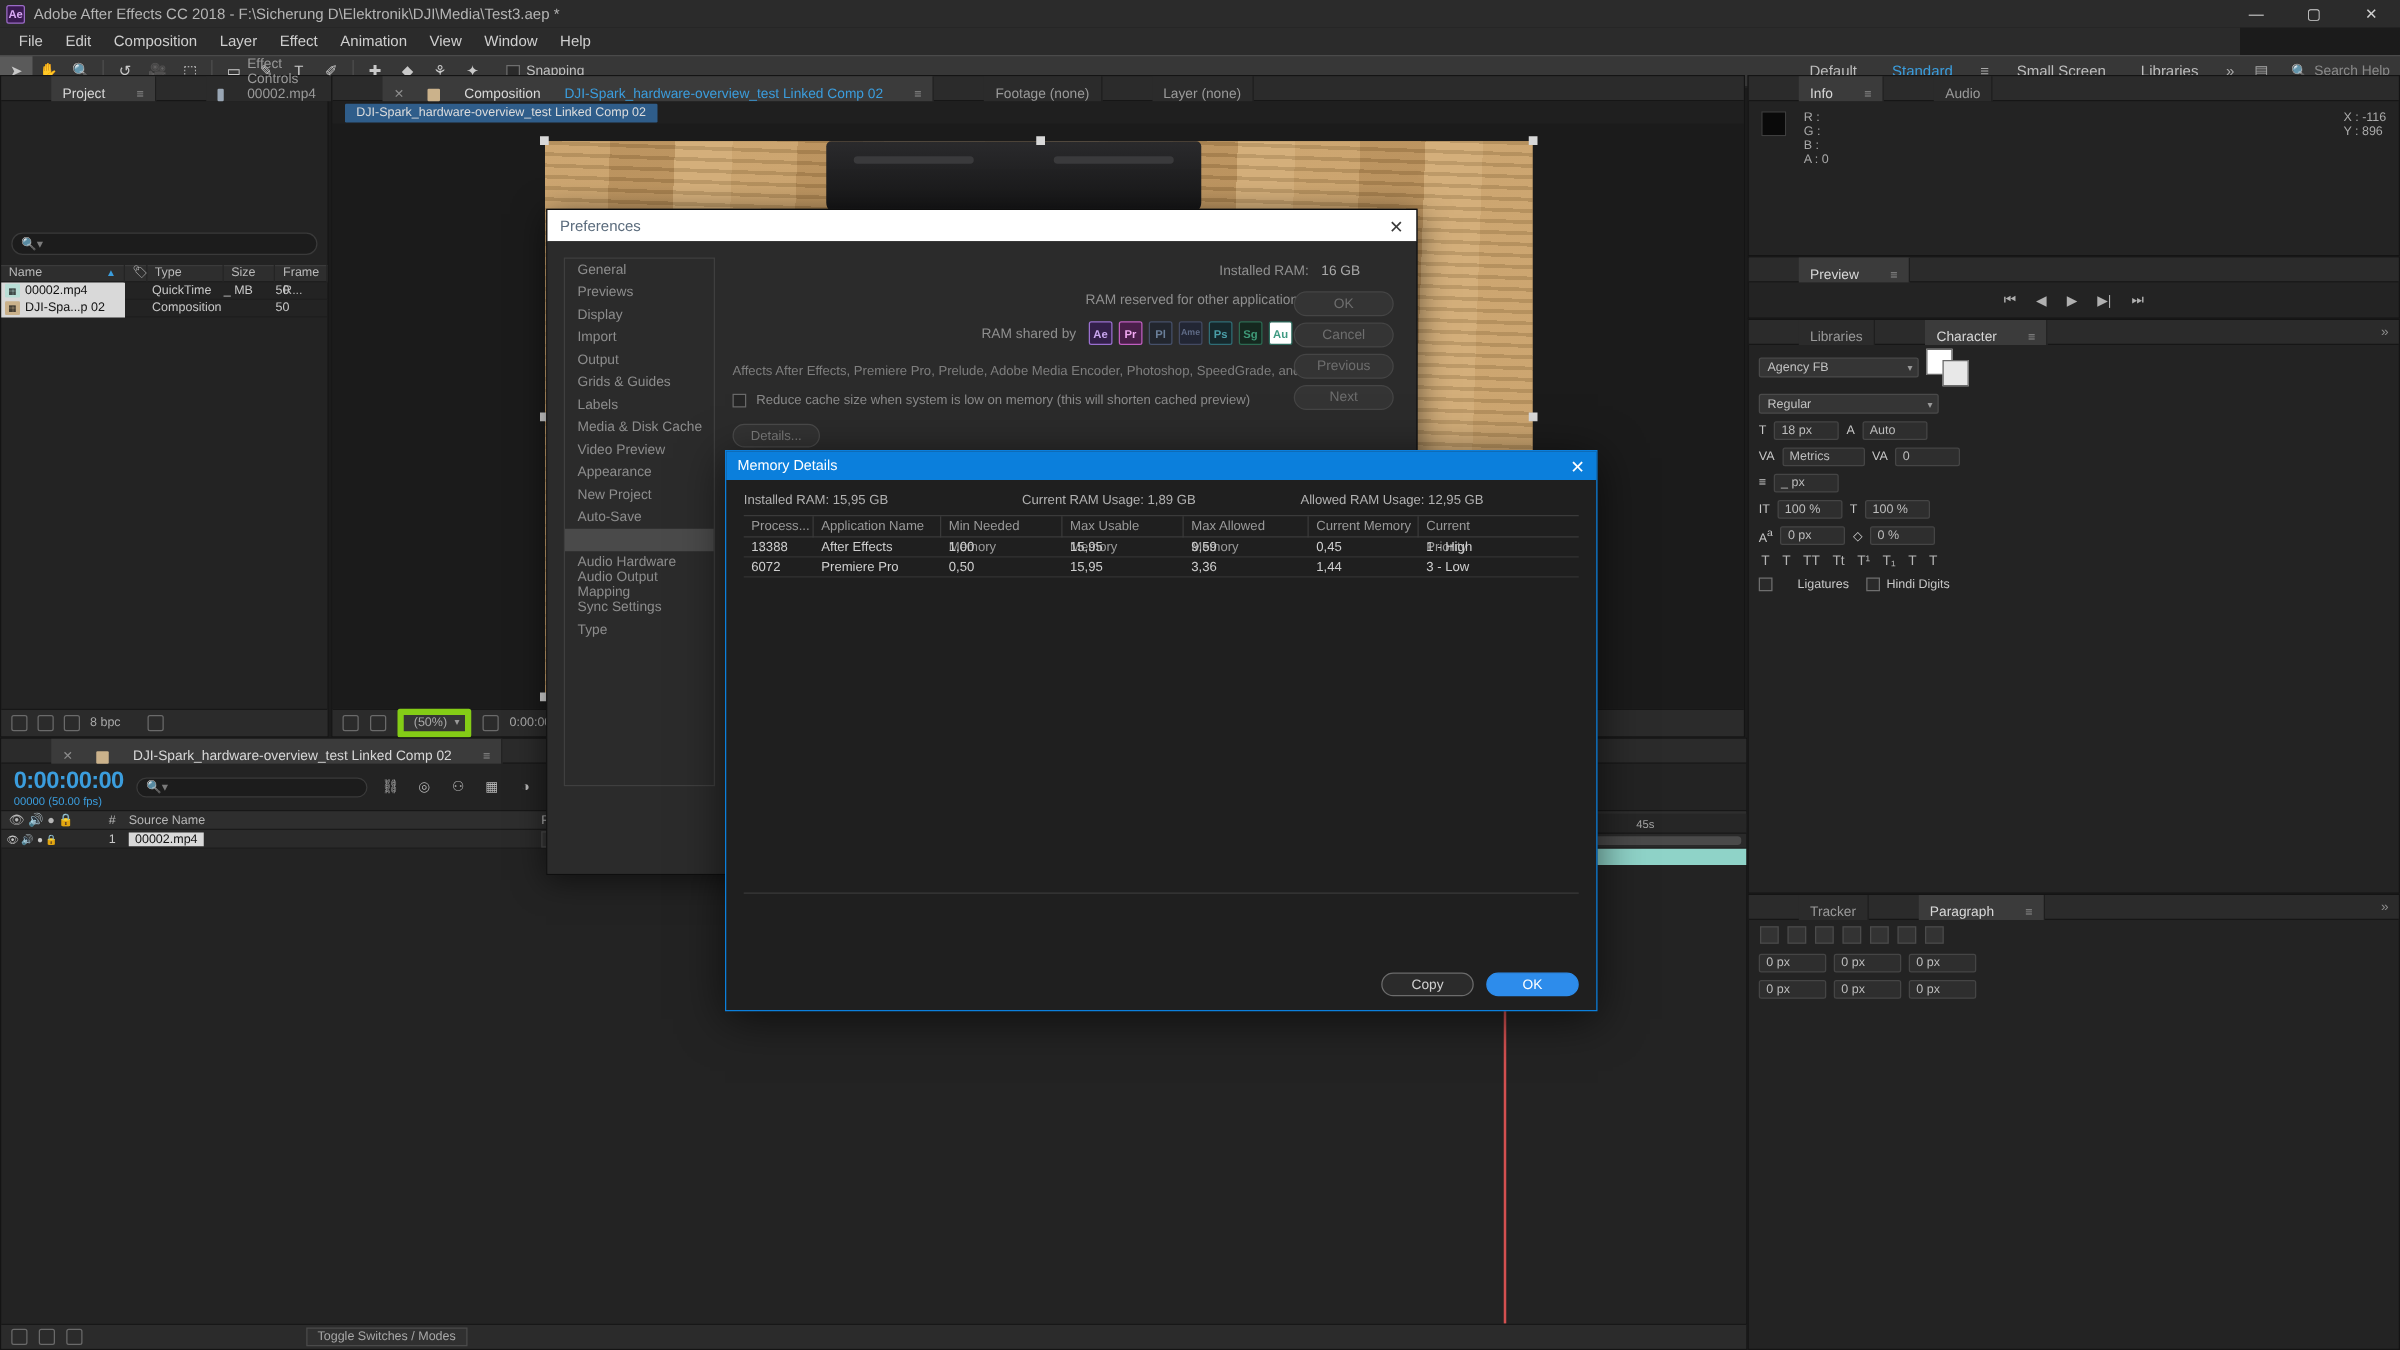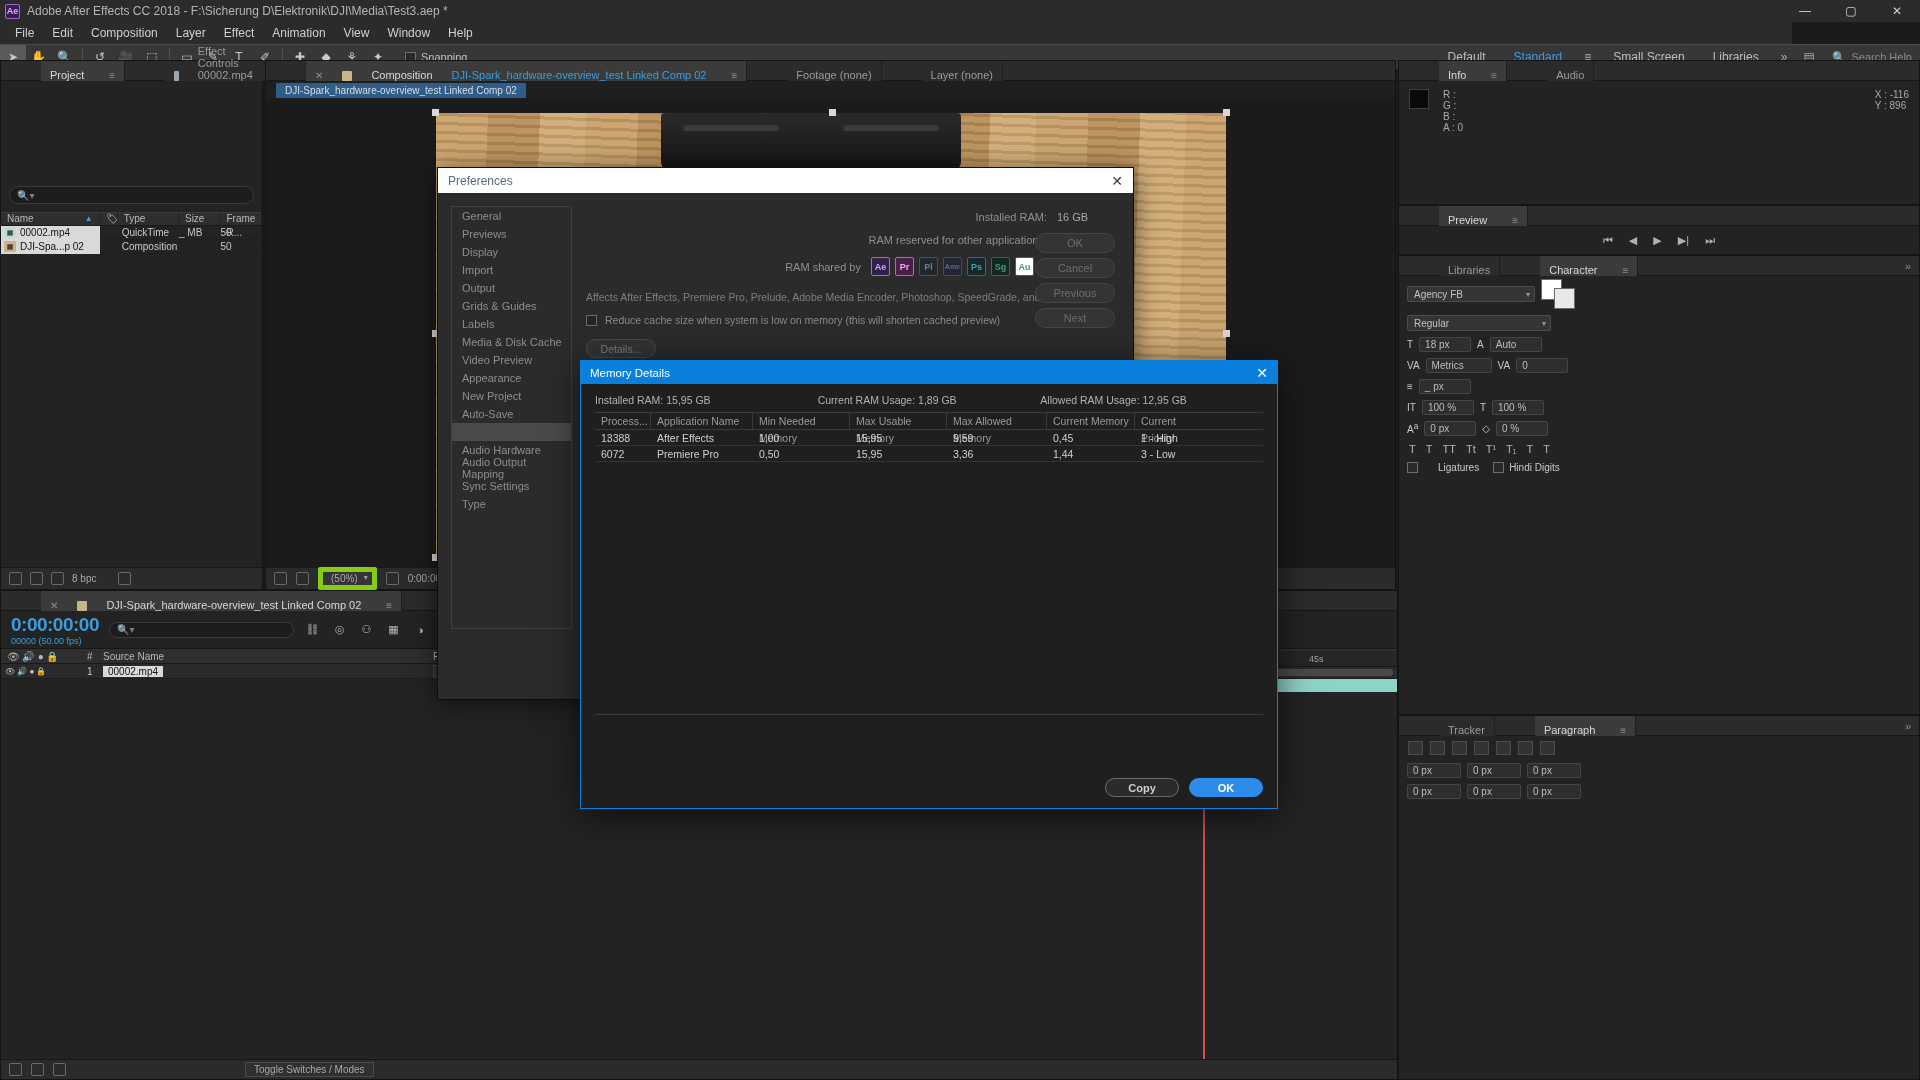--- a/index.html
+++ b/index.html
@@ -307,21 +307,21 @@
   }
   .mt-row > div { padding-left: 6px; }
   .mt-body { height: 285px; border-bottom: 1px solid #3a3a3a; }
   .c0 { width: 56px; } .c1 { width: 102px; } .c2 { width: 97px; }
   .c3 { width: 97px; } .c4 { width: 100px; } .c5 { width: 88px; } .c6 { width: 70px; }
   .mem-foot {
     position: absolute; right: 14px; bottom: 11px; display: flex; gap: 10px;
   }
   .mbtn {
     height: 19px; min-width: 74px; border-radius: 10px; font-size: 11px;
-    display: flex; align-items: center; justify-content: center; font-weight: bold;
+    display: flex; align-items: center; justify-content: center;
   }
   .mbtn.copy { background: #2b2b2b; border: 1px solid #6c6c6c; color: #d0d0d0; }
   .mbtn.ok { background: #2d8ceb; color: #fff; border: 1px solid #2d8ceb; }
 </style>
 </head>
 <body>
 
 <div id="app">
 
   <div class="titlebar">

